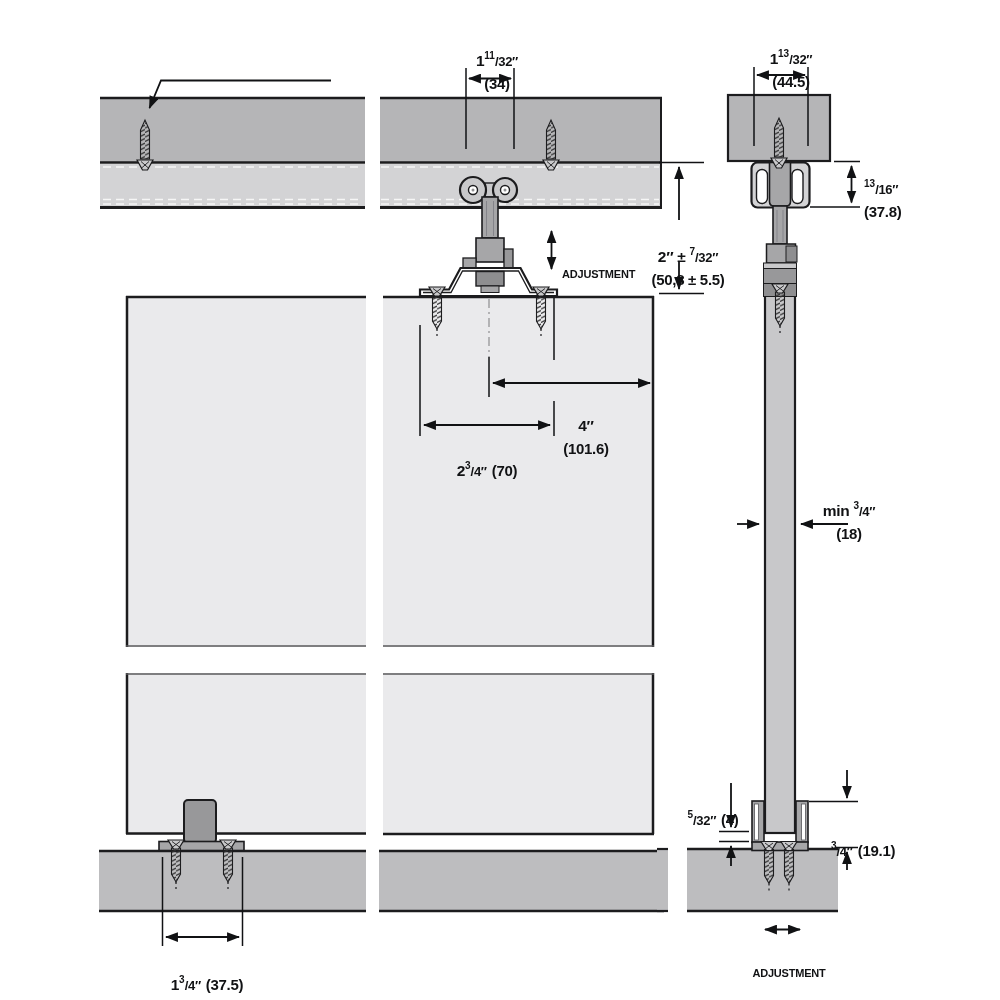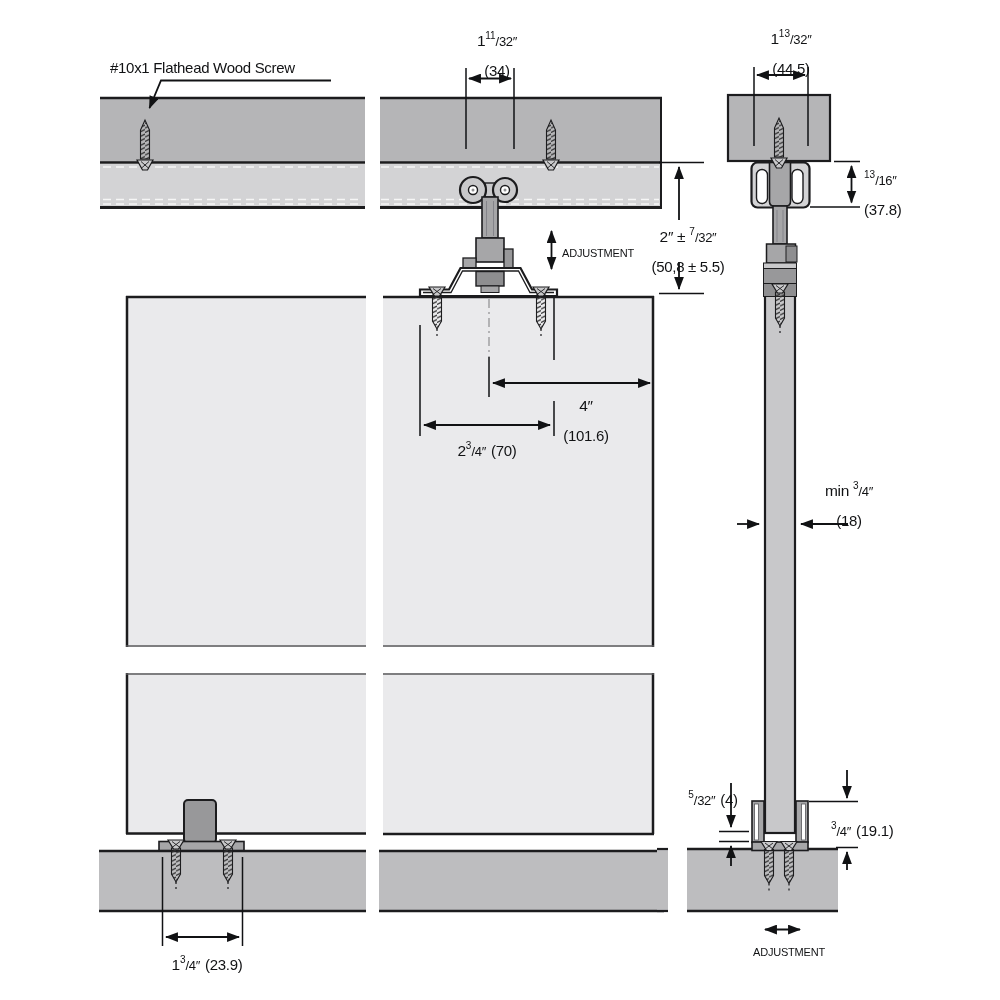--- a/index.html
+++ b/index.html
@@ -21,22 +21,22 @@
   .dashline{stroke:var(--dash);stroke-width:1.7;stroke-dasharray:8 5;fill:none;}
   .dim{stroke:var(--text);stroke-width:1.8;fill:none;}
   .ext{stroke:var(--text);stroke-width:1.5;fill:none;}
   .cl{stroke:var(--centerline);stroke-width:1.6;stroke-dasharray:9 4 2 4;fill:none;}
   .screw-shaft{fill:url(#thr);stroke:var(--outline);stroke-width:1.1;}
   .screw-head{fill:var(--hw_light);stroke:var(--outline);stroke-width:1.2;}
   .screw-slot{stroke:var(--outline);stroke-width:0.9;fill:none;}
   .screw-dash{stroke:var(--outline);stroke-width:1.2;stroke-dasharray:2 3;}
   .thr-line{stroke:#2f2f30;stroke-width:1.25;}
   
-  .txt{position:absolute;color:var(--text);font-weight:400;font-size:15px;line-height:29px;
-       white-space:nowrap;letter-spacing:-0.3px;}
+  .txt{position:absolute;color:var(--text);font-weight:700;font-size:15px;line-height:22px;
+       white-space:nowrap;letter-spacing:-0.3px;margin-top:24px;}
   .ctr{transform:translateX(-50%);text-align:center;}
   .adj{font-size:11px;letter-spacing:-0.2px;}
   .frac-sup{font-size:10px;position:relative;top:-1px;letter-spacing:0;}
   .post{font-size:13px;}
   .pre{font-size:15.5px;}
   .metric{font-size:15px;}
   .inline-metric{margin-left:5px;}
 </style>
 </head>
 <body>
@@ -267,35 +267,32 @@
     <line x1="809" y1="801.5" x2="858" y2="801.5" class="ext"></line>
     <line x1="847" y1="770" x2="847" y2="798" class="dim" marker-end="url(#ah)"></line>
     <line x1="836" y1="847.5" x2="858" y2="847.5" class="ext"></line>
     <line x1="847" y1="870" x2="847" y2="852" class="dim" marker-end="url(#ah)"></line>
   </g>
   <g>
     <line x1="765" y1="929.5" x2="800" y2="929.5" class="dim" marker-start="url(#ah)" marker-end="url(#ah)"></line>
   </g>
 </svg>
 
-<div class="txt" style="left:110px;top:53px;">
-  <span>#10x1 Flathead Wood Screw</span>
-</div>
 
 <div class="txt ctr" style="left:497px;top:22px;">
   <div><span class="pre">1</span><sup class="frac-sup">11</sup><span class="post">/32″</span></div>
   <div class="metric">(34)</div>
 </div>
 
 <div class="txt ctr" style="left:791px;top:20px;">
   <div><span class="pre">1</span><sup class="frac-sup">13</sup><span class="post">/32″</span></div>
   <div class="metric">(44.5)</div>
 </div>
 
-<div class="txt" style="left:864px;top:161px;">
+<div class="txt" style="left:864px;top:150px;">
   <div><span class="pre"></span><sup class="frac-sup">13</sup><span class="post">/16″</span></div>
   <div class="metric">(37.8)</div>
 </div>
 
 <div class="txt ctr" style="left:688px;top:218px;">
   <div><span class="pre">2″ ± </span><sup class="frac-sup">7</sup><span class="post">/32″</span></div>
   <div class="metric">(50,8 ± 5.5)</div>
 </div>
 
 <div class="txt adj" style="left:562px;top:239px;">
@@ -310,21 +307,21 @@
 <div class="txt ctr" style="left:487px;top:432px;">
   <span class="pre">2</span><sup class="frac-sup">3</sup><span class="post">/4″</span><span class="metric inline-metric">(70)</span>
 </div>
 
 <div class="txt ctr" style="left:849px;top:472px;">
   <div><span class="pre">min </span><sup class="frac-sup">3</sup><span class="post">/4″</span></div>
   <div class="metric">(18)</div>
 </div>
 
 <div class="txt ctr" style="left:207px;top:946px;">
-  <span class="pre">1</span><sup class="frac-sup">3</sup><span class="post">/4″</span><span class="metric inline-metric">(23.9)</span>
+  <span class="pre">1</span><sup class="frac-sup">3</sup><span class="post">/4″</span><span class="metric inline-metric">(37.5)</span>
 </div>
 
 <div class="txt ctr" style="left:713px;top:781px;">
   <span class="pre"></span><sup class="frac-sup">5</sup><span class="post">/32″</span><span class="metric inline-metric">(4)</span>
 </div>
 
 <div class="txt" style="left:831px;top:812px;">
   <span class="pre"></span><sup class="frac-sup">3</sup><span class="post">/4″</span><span class="metric inline-metric">(19.1)</span>
 </div>
 

